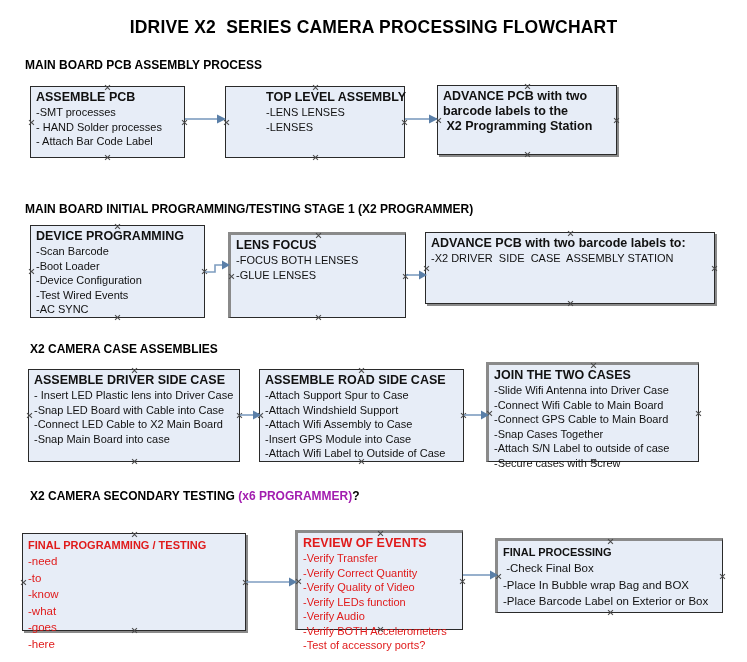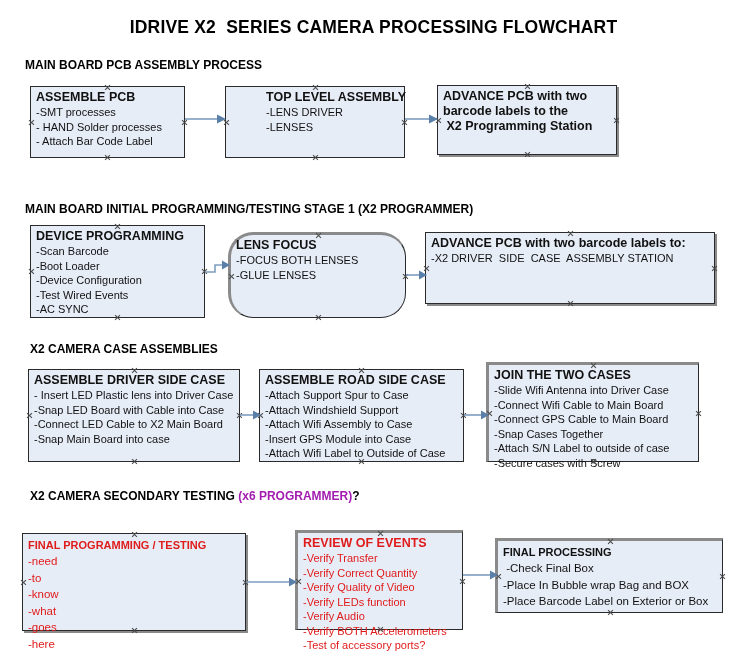--- a/index.html
+++ b/index.html
@@ -136,21 +136,21 @@
     <div class="li">- HAND Solder processes</div>
     <div class="li">- Attach Bar Code Label</div>
     <span class="hx" style="left:50%; top:0;"></span>
     <span class="hx" style="left:0; top:50%;"></span>
     <span class="hx" style="left:100%; top:50%;"></span>
     <span class="hx" style="left:50%; top:100%;"></span>
   </div>
 
   <div class="box" style="left:225px; top:86px; width:180px; height:72px;padding-left:40px;">
     <div class="hd">TOP LEVEL ASSEMBLY</div>
-    <div class="li">-LENS DRIVER</div>
+    <div class="li">-LENS LENSES</div>
     <div class="li">-LENSES</div>
     <span class="hx" style="left:50%; top:0;"></span>
     <span class="hx" style="left:0; top:50%;"></span>
     <span class="hx" style="left:100%; top:50%;"></span>
     <span class="hx" style="left:50%; top:100%;"></span>
   </div>
 
   <div class="box shadow-br" style="left:437px; top:85px; width:180px; height:70px;">
     <div class="hd">ADVANCE PCB with two
 barcode labels to the
@@ -178,21 +178,21 @@
     <div class="li">-Boot Loader</div>
     <div class="li">-Device Configuration</div>
     <div class="li">-Test Wired Events</div>
     <div class="li">-AC SYNC</div>
     <span class="hx" style="left:50%; top:0;"></span>
     <span class="hx" style="left:0; top:50%;"></span>
     <span class="hx" style="left:100%; top:50%;"></span>
     <span class="hx" style="left:50%; top:100%;"></span>
   </div>
 
-  <div class="box shadow-tl" style="left:228px; top:232px; width:178px; height:86px;border-radius:25px;">
+  <div class="box shadow-tl" style="left:228px; top:232px; width:178px; height:86px;">
     <div class="hd">LENS FOCUS</div>
     <div class="li">-FOCUS BOTH LENSES</div>
     <div class="li">-GLUE LENSES</div>
     <span class="hx" style="left:50%; top:0;"></span>
     <span class="hx" style="left:0; top:50%;"></span>
     <span class="hx" style="left:100%; top:50%;"></span>
     <span class="hx" style="left:50%; top:100%;"></span>
   </div>
 
   <div class="box shadow-br" style="left:425px; top:232px; width:290px; height:72px;">

